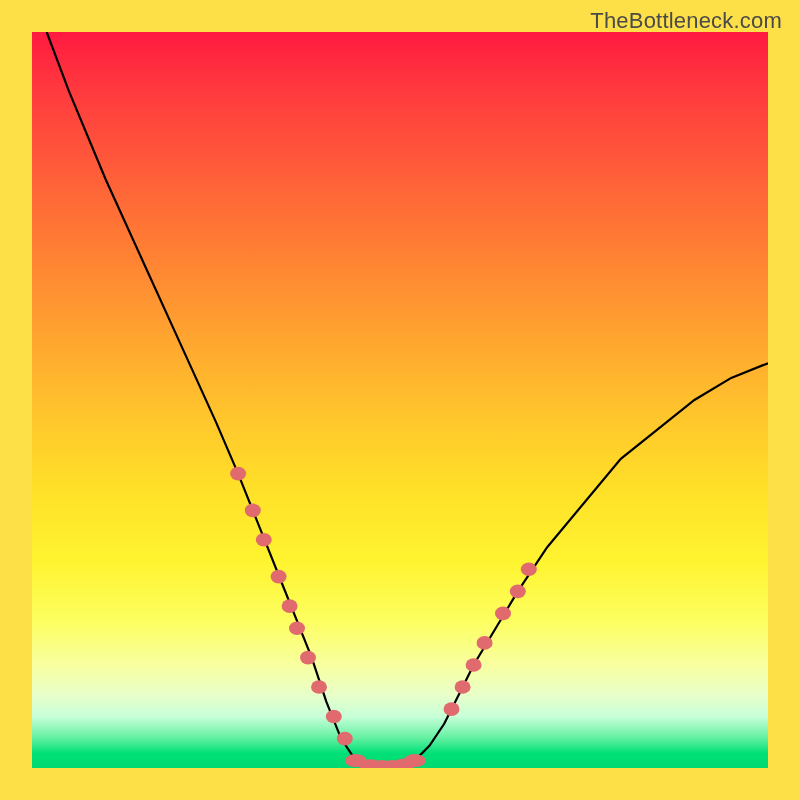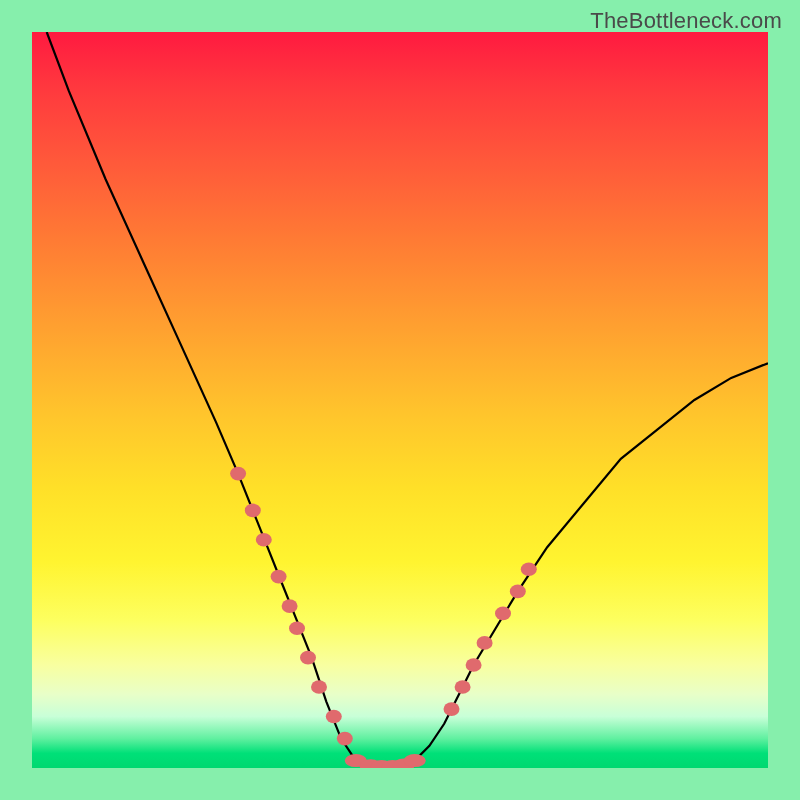--- a/index.html
+++ b/index.html
@@ -10,21 +10,21 @@
     background: #000;
     overflow: hidden;
     font-family: Arial, Helvetica, sans-serif;
   }
   .frame {
     position: absolute;
     top: 0;
     left: 0;
     width: 800px;
     height: 800px;
-    background: #86efac;
+    background: #fde047;
   }
   .plot {
     position: absolute;
     top: 32px;
     left: 32px;
     width: 736px;
     height: 736px;
     overflow: hidden;
   }
   .gradient {

